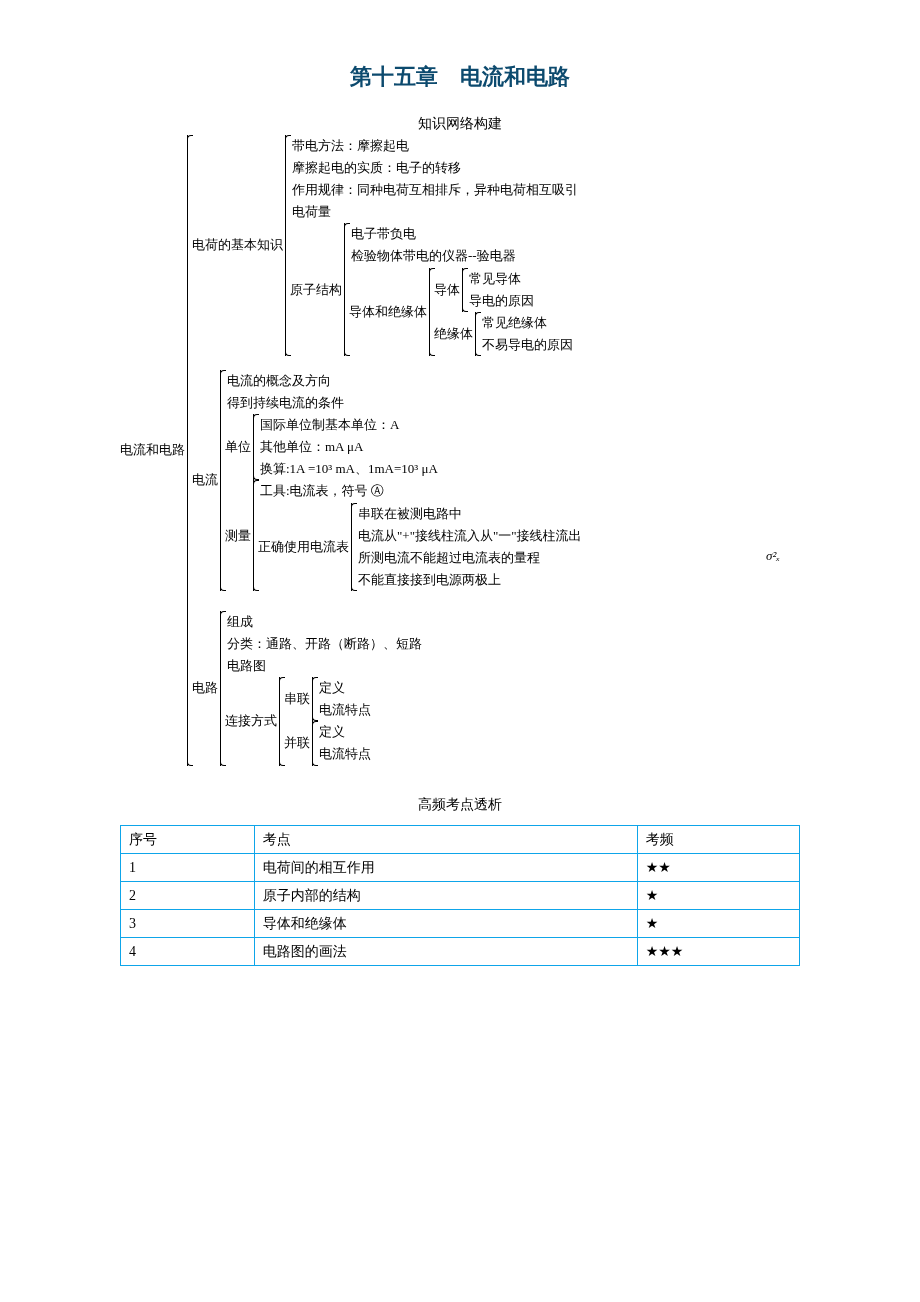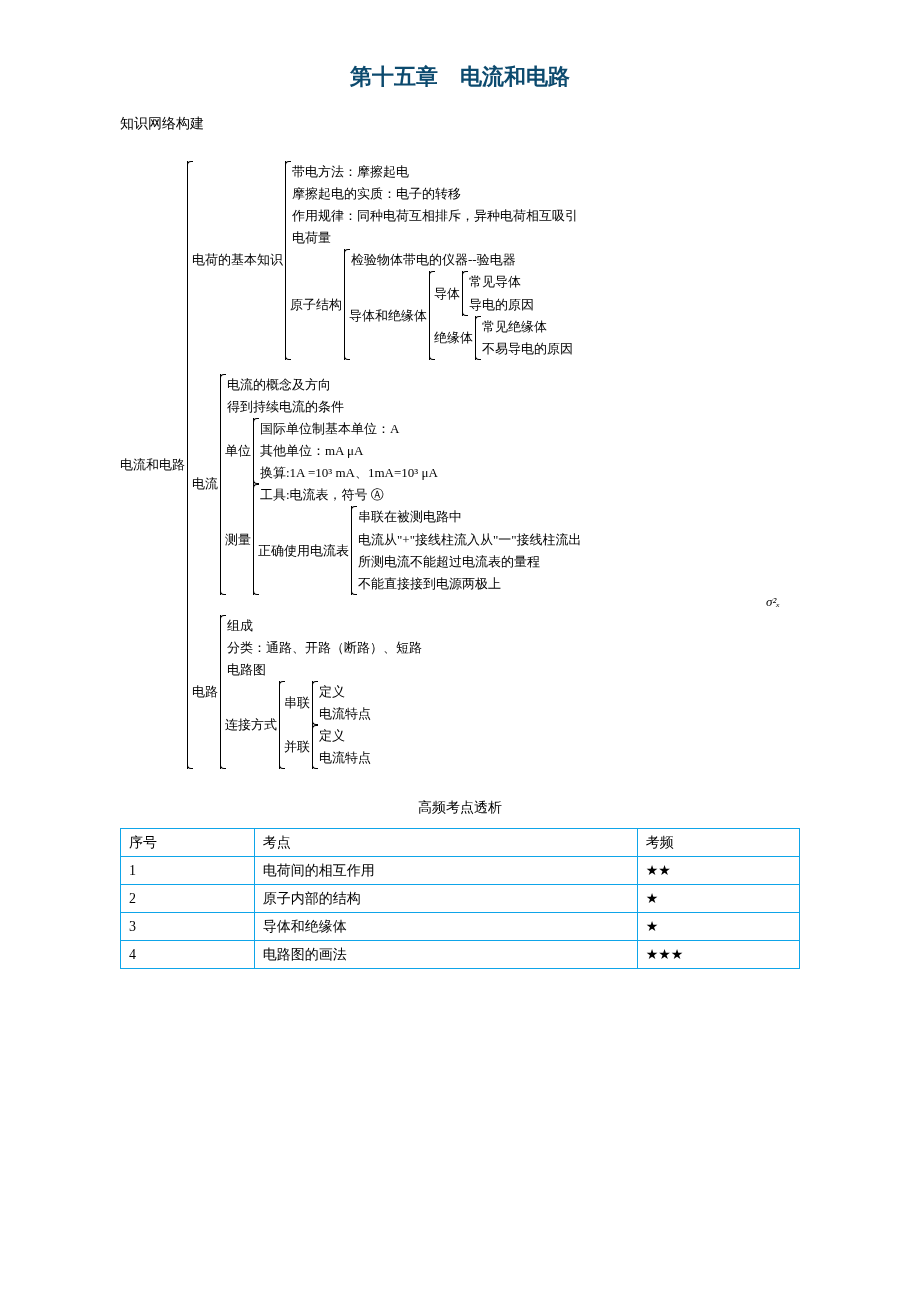--- a/index.html
+++ b/index.html
@@ -13,22 +13,23 @@
     }
     .title {
       text-align: center;
       color: #0c4a6e;
       font-size: 22px;
       font-weight: bold;
       margin-bottom: 20px;
       font-family: "SimHei", "黑体", sans-serif;
     }
     .subtitle {
+      text-align: center;
       font-size: 14px;
-      margin-bottom: 27px;
+      margin-bottom: 1px;
     }
     .tree {
       position: relative;
       font-size: 13px;
       line-height: 1.7;
     }
     .node {
       display: flex;
       align-items: center;
     }
@@ -65,21 +66,21 @@
       border-left: 1px solid #000;
       border-bottom-left-radius: 4px;
     }
     .leaf {
       white-space: nowrap;
       padding: 0 2px;
     }
     .sigma {
       position: absolute;
       right: 20px;
-      top: 430px;
+      top: 410px;
       font-style: italic;
     }
     table {
       border-collapse: collapse;
       width: 100%;
       margin-top: 10px;
     }
     td, th {
       border: 1px solid #0ea5e9;
       padding: 3px 8px;
@@ -107,20 +108,21 @@
       <div class="node">
         <div class="label">电荷的基本知识</div>
         <div class="bracket">
           <div class="leaf">带电方法：摩擦起电</div>
           <div class="leaf">摩擦起电的实质：电子的转移</div>
           <div class="leaf">作用规律：同种电荷互相排斥，异种电荷相互吸引</div>
           <div class="leaf">电荷量</div>
           <div class="node">
             <div class="label">原子结构</div>
             <div class="bracket">
+              <div class="leaf">电子带负电</div>
               <div class="leaf">检验物体带电的仪器--验电器</div>
               <div class="node">
                 <div class="label">导体和绝缘体</div>
                 <div class="bracket">
                   <div class="node">
                     <div class="label">导体</div>
                     <div class="bracket">
                       <div class="leaf">常见导体</div>
                       <div class="leaf">导电的原因</div>
                     </div>

